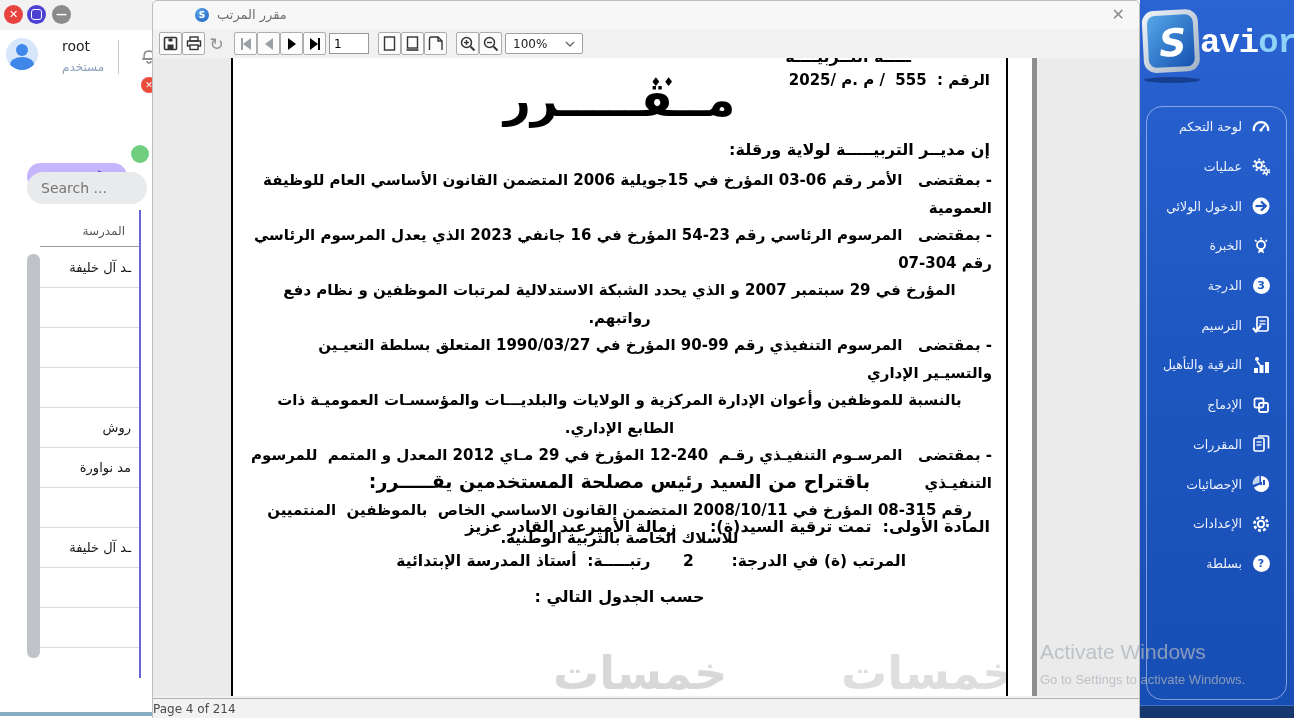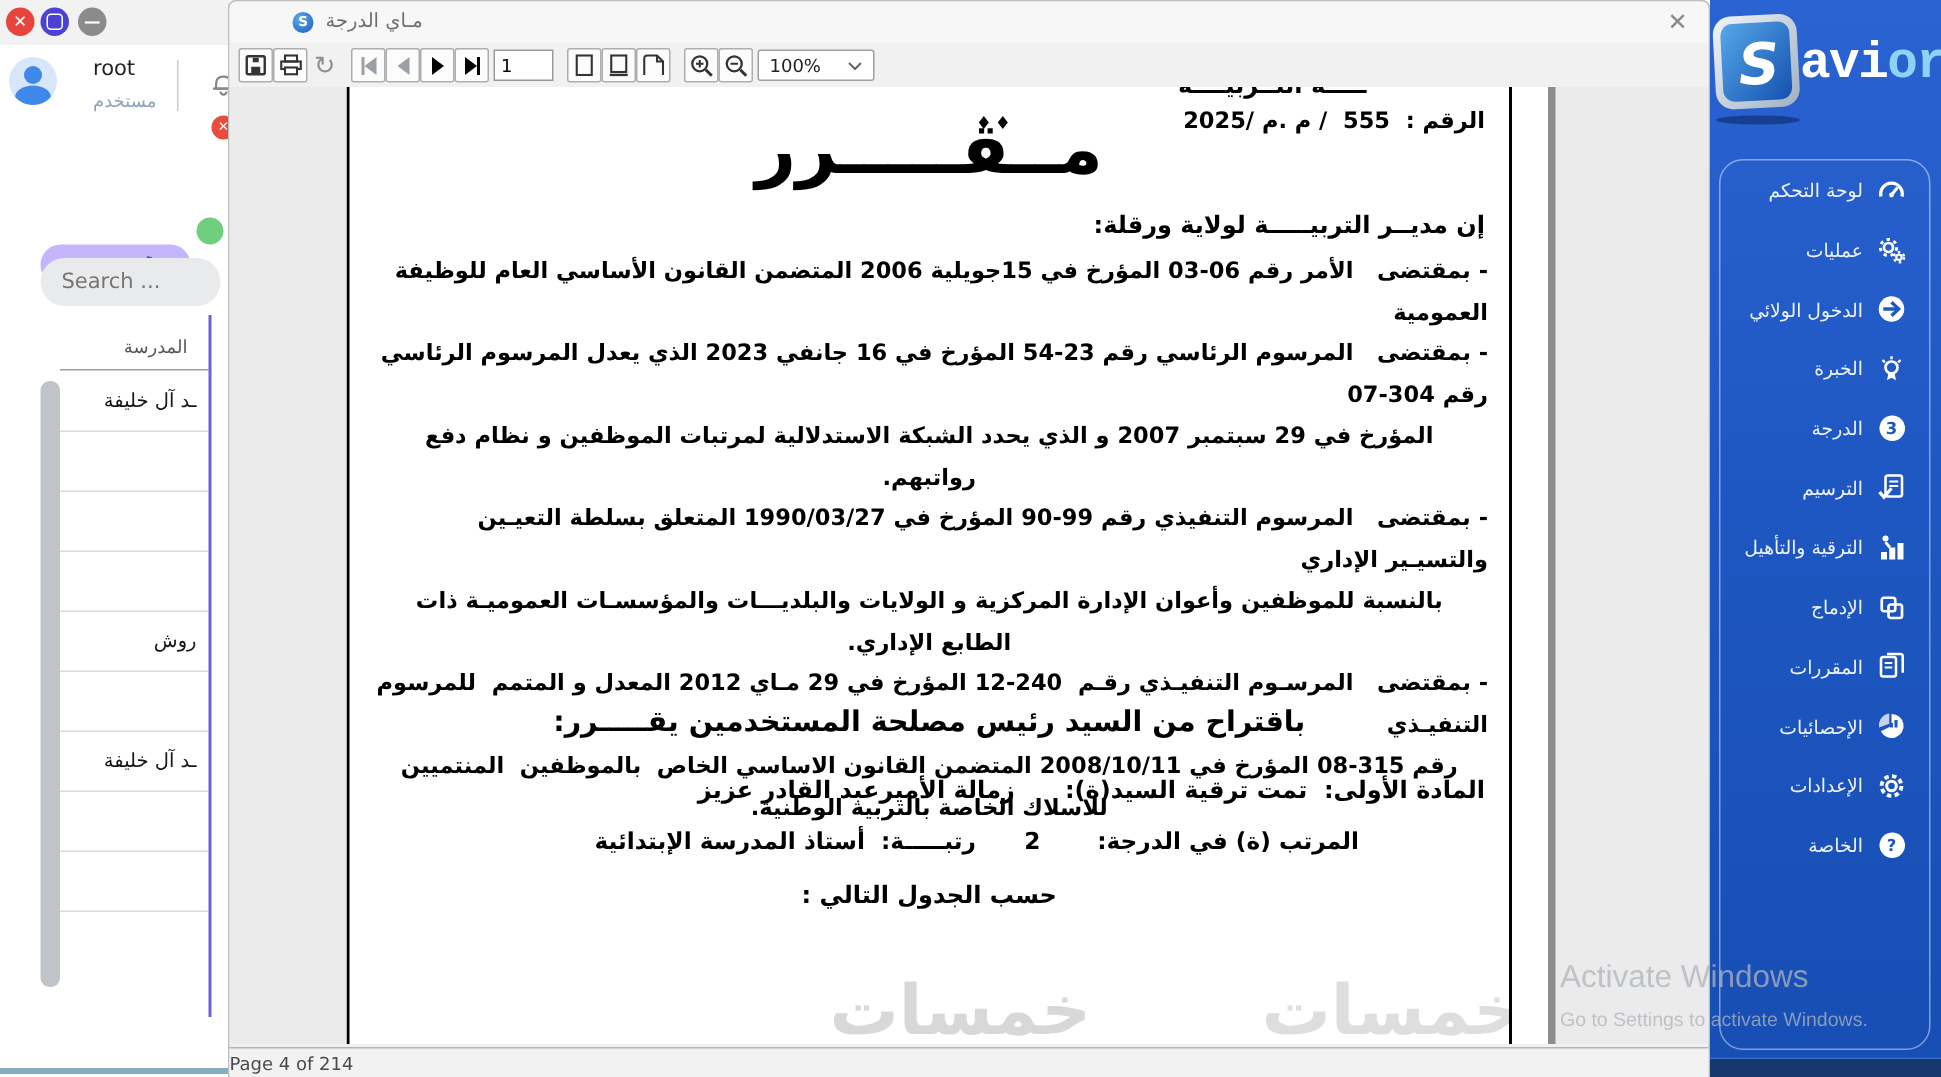--- a/index.html
+++ b/index.html
@@ -92,36 +92,37 @@
   <input class="abs" style="left: 27px; top: 172px; width: 120px; height: 32px; border: none; background: rgb(233, 234, 235); border-radius: 16px; padding: 0px 0px 0px 14px; font-size: 14px; color: rgb(85, 85, 85); outline: none; box-sizing: border-box; font-family: inherit;" placeholder="Search ...">
 
   <div class="abs" style="left:40px;top:215px;width:99px;height:32px;border-bottom:1px solid #9d9d9d;
        text-align:right;padding-right:14px;font-size:12px;color:#555;line-height:32px;box-sizing:border-box;" dir="rtl">المدرسة</div>
   <div class="abs" style="left:40px;top:248px;width:99px;" dir="rtl">
     <div class="bg-row">ـد آل خليفة</div>
     <div class="bg-row"></div>
     <div class="bg-row"></div>
     <div class="bg-row"></div>
     <div class="bg-row">روش</div>
+    <div class="bg-row">مد نواورة</div>
     <div class="bg-row"></div>
     <div class="bg-row">ـد آل خليفة</div>
     <div class="bg-row"></div>
     <div class="bg-row"></div>
     <div class="bg-row" style="border-bottom:none;"></div>
   </div>
   <div class="abs" style="left:139px;top:210px;width:2px;height:468px;background:#6b63d8;"></div>
   <div class="abs" style="left:27px;top:254px;width:13px;height:404px;background:#c0c4c8;border-radius:6px;"></div>
   <div class="abs" style="left:0;top:712px;width:153px;height:4px;background:#86adc0;"></div>
 </div>
 
 <div class="abs viewer">
   <div class="abs titlebar">
     <div class="abs" style="left:42px;top:7px;width:14px;height:14px;border-radius:50%;background:radial-gradient(circle at 35% 30%,#5aa6e8,#1d5ec0);
          color:#fff;font-size:9px;font-weight:bold;display:flex;align-items:center;justify-content:center;">S</div>
-    <div class="abs" style="left:64px;top:6px;font-size:13px;color:#6f6f6f;">مـاي الدرجة</div>
+    <div class="abs" style="left:64px;top:6px;font-size:13px;color:#6f6f6f;">مقرر المرتب</div>
     <div class="abs" style="right:14px;top:4px;font-size:16px;color:#8a8a8a;cursor:pointer;">✕</div>
   </div>
 
   <div class="abs toolbar">
     <div class="abs tbtn" style="left:6px;">
       <svg width="15" height="15" viewBox="0 0 15 15">
         <rect x="1.5" y="1.5" width="12" height="12" rx="1" fill="none" stroke="#333" stroke-width="1.6"></rect>
         <rect x="4.5" y="8.5" width="6" height="4.5" fill="#333"></rect>
         <rect x="5.5" y="2.5" width="4" height="3" fill="#333"></rect>
       </svg>
@@ -373,21 +374,21 @@
     <div class="mitem">
       <span class="mlabel">الإعدادات</span>
       <span class="micon">
         <svg width="20" height="20" viewBox="0 0 20 20">
             <circle cx="10" cy="10" r="3.2" fill="none" stroke="#fff" stroke-width="2"></circle>
             <circle cx="10" cy="10" r="6.6" fill="none" stroke="#fff" stroke-width="2.6" stroke-dasharray="3,2.2"></circle>
           </svg>
       </span>
     </div>
     <div class="mitem">
-      <span class="mlabel">الخاصة</span>
+      <span class="mlabel">بسلطة</span>
       <span class="micon">
         <span class="circ-ic">?</span>
       </span>
     </div>
   </div>
   <div class="abs" style="left:0;top:705px;width:154px;height:13px;background:#16386f;border-top:1px solid #3e70c8;"></div>
 </div>
 
 <div class="abs" style="left:1040px;top:640px;z-index:50;pointer-events:none;">
   <div class="wm" style="font-size:21px;">Activate Windows</div>

